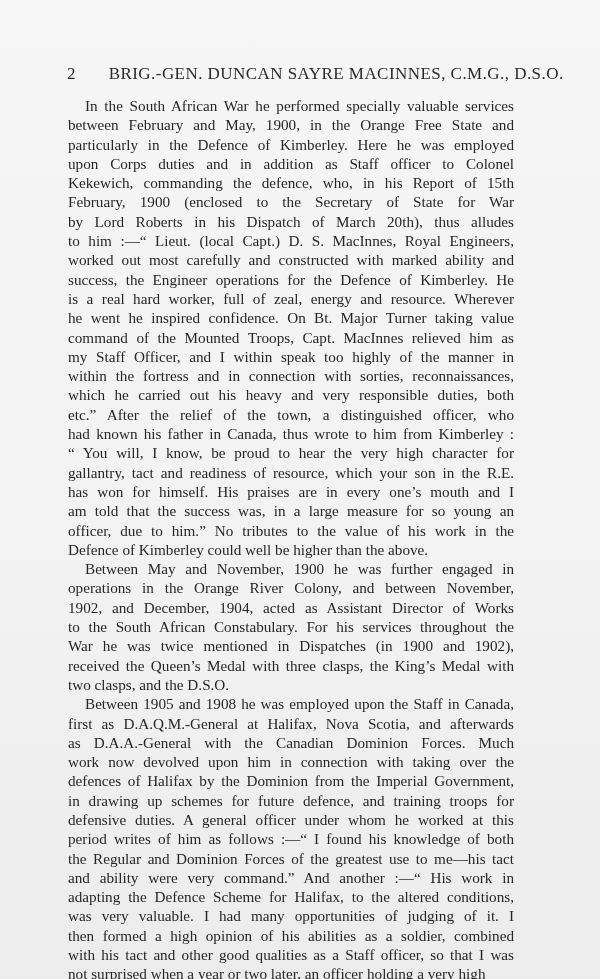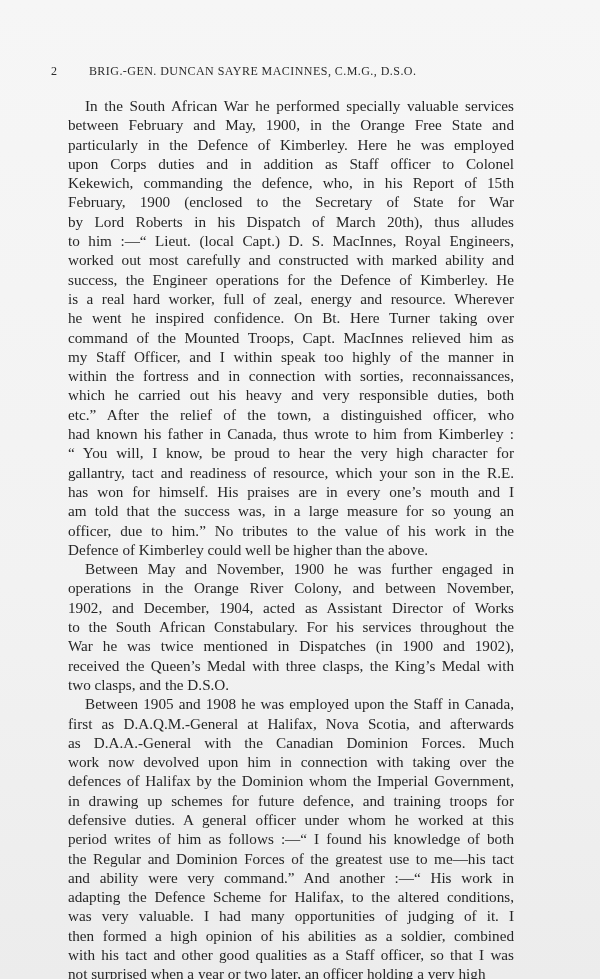--- a/index.html
+++ b/index.html
@@ -16,24 +16,24 @@
       color: #222;
     }
     .page {
       position: absolute;
       left: 0; top: 0;
       width: 600px; height: 979px;
       background: linear-gradient(180deg, #f6f6f6 0%, #f2f2f2 60%, #ececec 100%);
     }
     .header {
       position: absolute;
-      left: 51px;
+      left: 67px;
       top: 64px;
       width: 440px;
-      font-size: 12px;
+      font-size: 17px;
       letter-spacing: 0.45px;
       white-space: nowrap;
       color: #2a2a2a;
     }
     .header .pgnum { margin-right: 28px; }
     .text {
       position: absolute;
       left: 68px;
       top: 96px;
       width: 446px;
@@ -67,21 +67,21 @@
         <span class="line">between February and May, 1900, in the Orange Free State and</span>
         <span class="line">particularly in the Defence of Kimberley.  Here he was employed</span>
         <span class="line">upon Corps duties and in addition as Staff officer to Colonel</span>
         <span class="line">Kekewich, commanding the defence, who, in his Report of 15th</span>
         <span class="line">February, 1900 (enclosed to the Secretary of State for War</span>
         <span class="line">by Lord Roberts in his Dispatch of March 20th), thus alludes</span>
         <span class="line">to him :—“ Lieut. (local Capt.) D. S. MacInnes, Royal Engineers,</span>
         <span class="line">worked out most carefully and constructed with marked ability and</span>
         <span class="line">success, the Engineer operations for the Defence of Kimberley.  He</span>
         <span class="line">is a real hard worker, full of zeal, energy and resource.  Wherever</span>
-        <span class="line">he went he inspired confidence.  On Bt. Here Turner taking over</span>
+        <span class="line">he went he inspired confidence.  On Bt. Major Turner taking value</span>
         <span class="line">command of the Mounted Troops, Capt. MacInnes relieved him as</span>
         <span class="line">my Staff Officer, and I within speak too highly of the manner in</span>
         <span class="line">within the fortress and in connection with sorties, reconnaissances,</span>
         <span class="line">which he carried out his heavy and very responsible duties, both</span>
         <span class="line">etc.”  After the relief of the town, a distinguished officer, who</span>
         <span class="line">had known his father in Canada, thus wrote to him from Kimberley :</span>
         <span class="line">“ You will, I know, be proud to hear the very high character for</span>
         <span class="line">gallantry, tact and readiness of resource, which your son in the R.E.</span>
         <span class="line">has won for himself.  His praises are in every one’s mouth and I</span>
         <span class="line">am told that the success was, in a large measure for so young an</span>
@@ -95,21 +95,21 @@
         <span class="line">to the South African Constabulary.  For his services throughout the</span>
         <span class="line">War he was twice mentioned in Dispatches (in 1900 and 1902),</span>
         <span class="line">received the Queen’s Medal with three clasps, the King’s Medal with</span>
         <span class="line last">two clasps, and the D.S.O.</span>
       </div>
       <div>
         <span class="line indent">Between 1905 and 1908 he was employed upon the Staff in Canada,</span>
         <span class="line">first as D.A.Q.M.-General at Halifax, Nova Scotia, and afterwards</span>
         <span class="line">as D.A.A.-General with the Canadian Dominion Forces.  Much</span>
         <span class="line">work now devolved upon him in connection with taking over the</span>
-        <span class="line">defences of Halifax by the Dominion whom the Imperial Government,</span>
+        <span class="line">defences of Halifax by the Dominion from the Imperial Government,</span>
         <span class="line">in drawing up schemes for future defence, and training troops for</span>
         <span class="line">defensive duties.  A general officer under whom he worked at this</span>
         <span class="line">period writes of him as follows :—“ I found his knowledge of both</span>
         <span class="line">the Regular and Dominion Forces of the greatest use to me—his tact</span>
         <span class="line">and ability were very command.”  And another :—“ His work in</span>
         <span class="line">adapting the Defence Scheme for Halifax, to the altered conditions,</span>
         <span class="line">was very valuable.  I had many opportunities of judging of it.  I</span>
         <span class="line">then formed a high opinion of his abilities as a soldier, combined</span>
         <span class="line">with his tact and other good qualities as a Staff officer, so that I was</span>
         <span class="line last">not surprised when a year or two later, an officer holding a very high</span>

